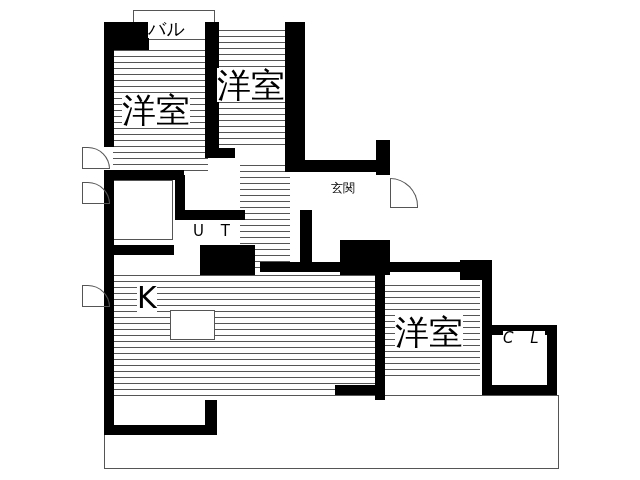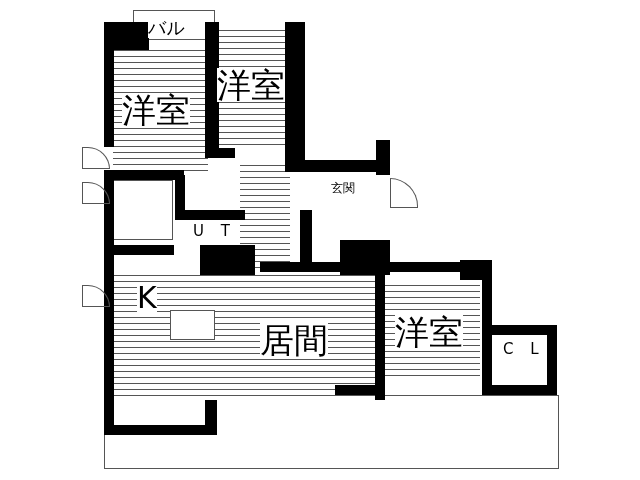--- a/index.html
+++ b/index.html
@@ -59,20 +59,19 @@
   <div class="wall" style="left:205px;top:400px;width:12px;height:35px;"></div>
   <div class="wall" style="left:104px;top:425px;width:110px;height:10px;"></div>
 
   <div class="door" style="left:82px;top:147px;width:28px;height:22px;border-radius:0 22px 0 0;"></div>
   <div class="door" style="left:82px;top:182px;width:28px;height:22px;border-radius:0 22px 0 0;"></div>
   <div class="door" style="left:82px;top:285px;width:28px;height:22px;border-radius:0 22px 0 0;"></div>
   <div class="door" style="left:390px;top:178px;width:28px;height:30px;border-radius:0 28px 0 0;"></div>
 
   <div class="label big" style="left:122px;top:93px;">洋室</div>
   <div class="label big" style="left:217px;top:68px;">洋室</div>
-  <div class="label mid" style="left:148px;top:20px;font-size:18px;font-family:Liberation Mono, monospace;">バル</div>
+  <div class="label mid" style="left:148px;top:20px;font-size:18px;">バル</div>
   <div class="label mid" style="left:331px;top:182px;">玄関</div>
   <div class="label lat" style="left:193px;top:224px;">U T</div>
   <div class="label big" style="left:137px;top:283px;font-size:30px;">K</div>
-  <div class="label big" style="left:260px;top:323px;">居間</div>
   <div class="label big" style="left:395px;top:315px;">洋室</div>
-  <div class="label lat" style="left:503px;top:342px;">C L</div>
+  <div class="label lat" style="left:503px;top:331px;font-style:italic;">C L</div>
 </div>
 
 </body></html>

